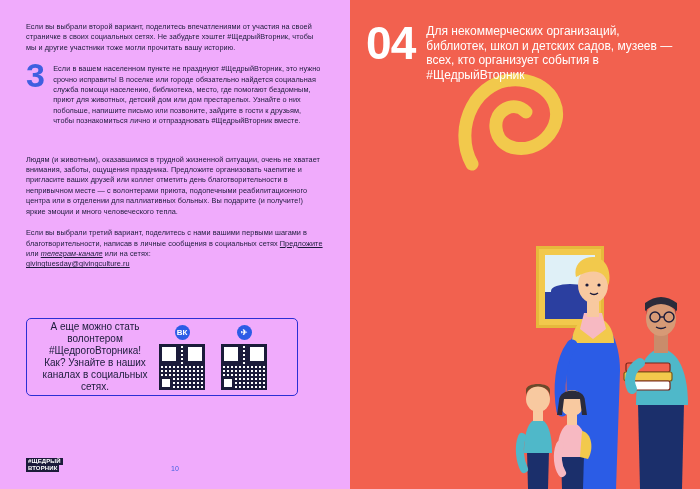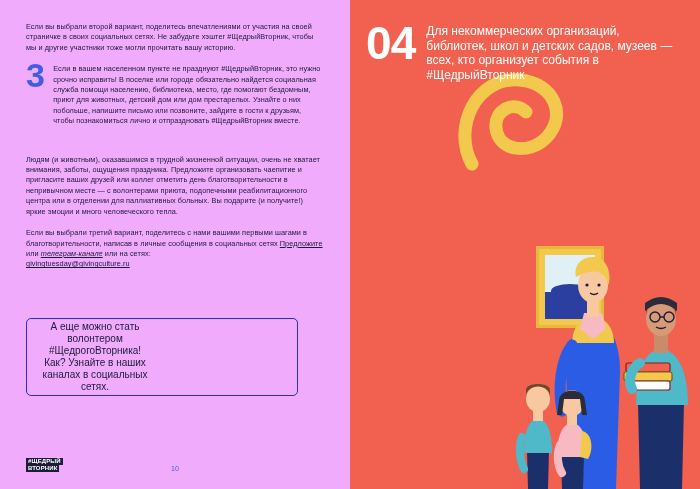--- a/index.html
+++ b/index.html
@@ -234,20 +234,34 @@
 
     <p class="para">Людям (и животным), оказавшимся в трудной жизненной ситуации, очень не хватает внимания, заботы, ощущения праздника. Предложите организовать чаепитие и пригласите ваших друзей или коллег отметить день благотворительности в непривычном месте — с волонтерами приюта, подопечными реабилитационного центра или в отделении для паллиативных больных. Вы подарите (и получите!) яркие эмоции и много человеческого тепла.</p>
 
     <p class="para">
       <span>Если вы выбрали третий вариант, поделитесь с нами вашими первыми шагами в благотворительности, написав в личные сообщения в социальных сетях </span><span class="lnk">Предложите</span><span> или </span><span class="lnk italic">телеграм-канале</span><span> или на сетях:</span><br>
       <span class="lnk">givingtuesday@givingculture.ru</span>
     </p>
 
     <div class="qr-card">
       <div class="qr-text">А еще можно стать волонтером #ЩедрогоВторника! Как? Узнайте в наших каналах в социальных сетях.</div>
+      <div class="qr-items">
+        <div class="qr-item">
+          <div class="qr-badge">ВК</div>
+          <div class="qr">
+              <i></i>
+            </div>
+        </div>
+        <div class="qr-item">
+          <div class="qr-badge tg">✈</div>
+          <div class="qr">
+              <i></i>
+            </div>
+        </div>
+      </div>
     </div>
 
     <div class="footer-logo">
       <span class="bar">#ЩЕДРЫЙ</span><br>
       <span class="bar">ВТОРНИК</span>
     </div>
 
     <div class="page-num">10</div>
   </div>
 

